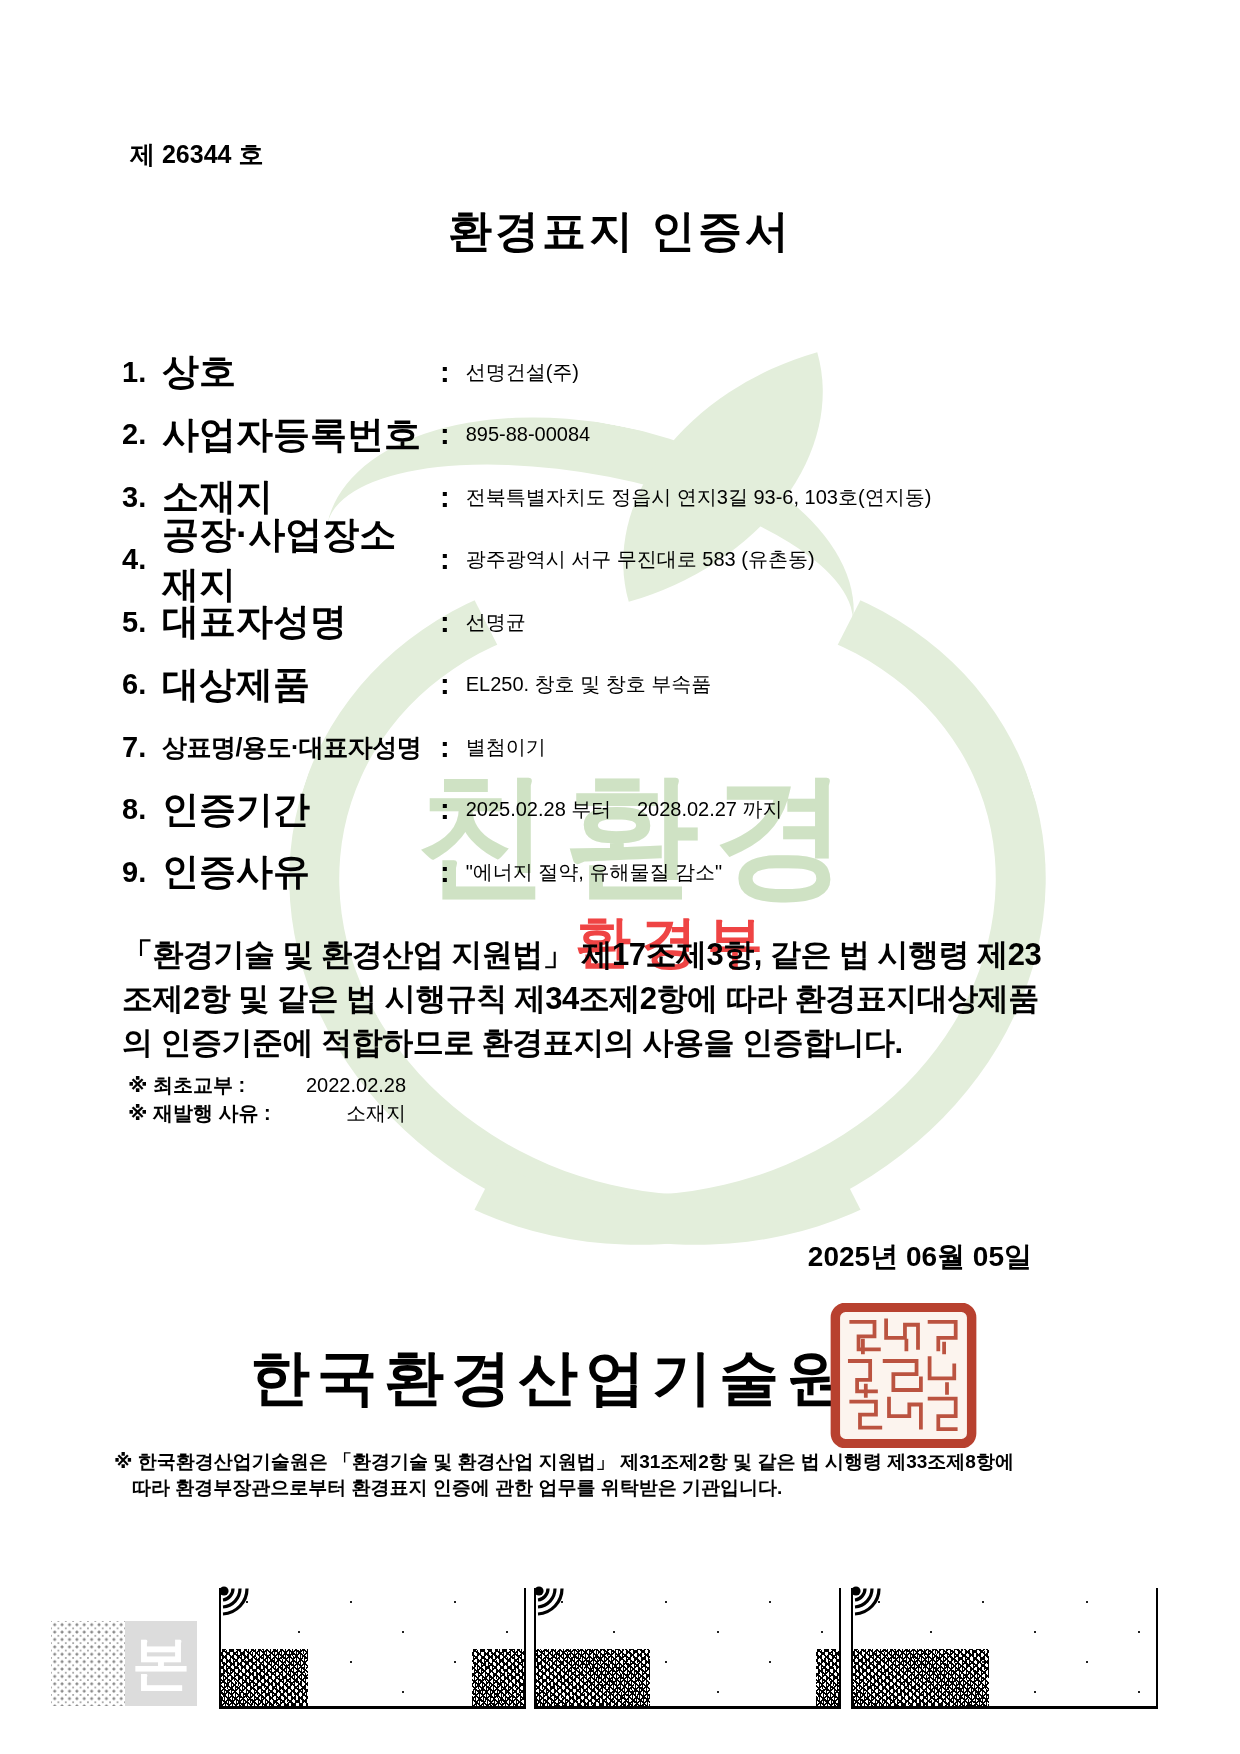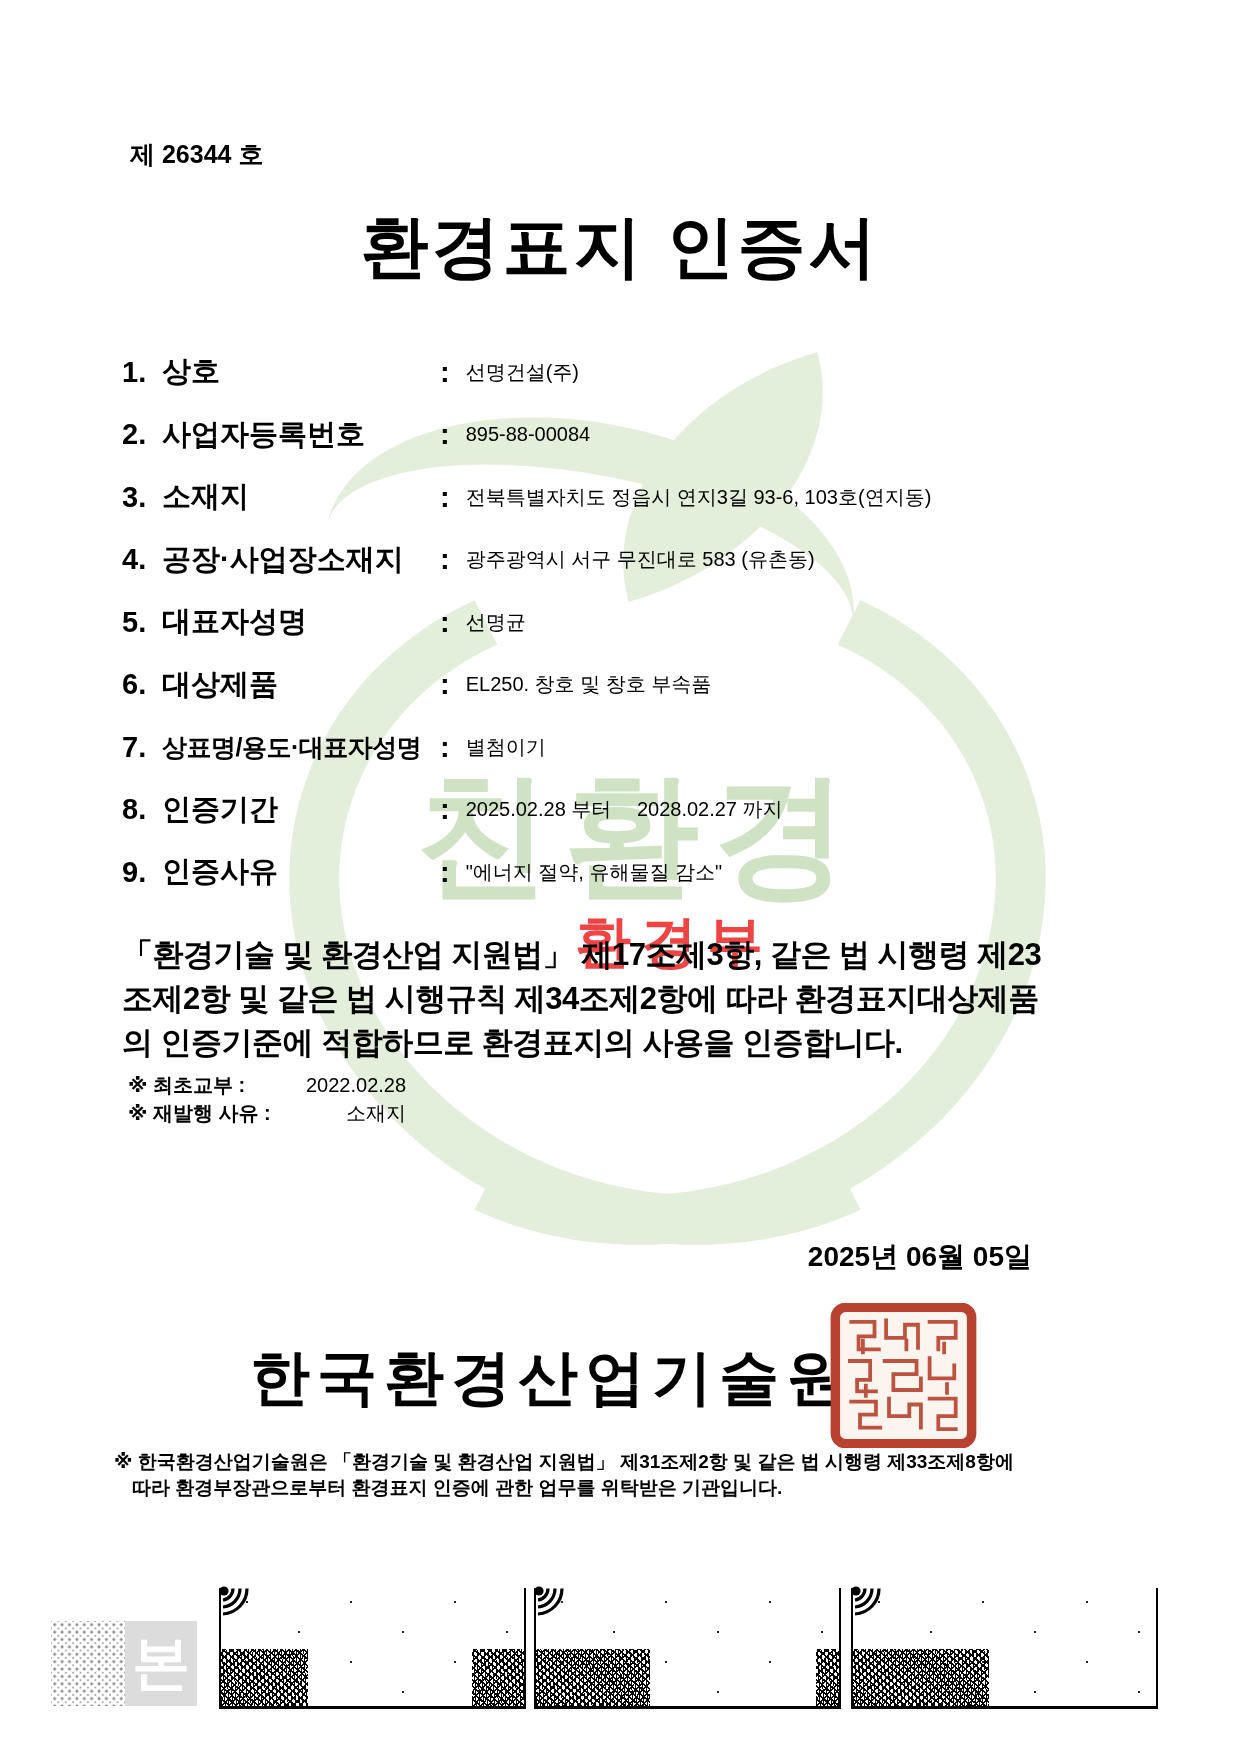--- a/index.html
+++ b/index.html
@@ -17,26 +17,26 @@
   .wm-swoosh{position:absolute;left:322px;top:423px;width:535px;height:255px;border-radius:50%;
              border-top:52px solid #e3eedb;transform:rotate(11deg);}
   .wm-main{position:absolute;left:415px;top:745px;font-size:135px;font-weight:700;
            color:#cfe2c4;letter-spacing:14px;white-space:nowrap;}
   .wm-sub{position:absolute;left:575px;top:905px;font-size:56px;font-weight:700;
           color:#ef4444;letter-spacing:10px;white-space:nowrap;}
 
   
   .content{position:absolute;inset:0;z-index:2;}
   .doc-number{position:absolute;left:130px;top:138px;font-size:25px;font-weight:700;}
-  .title{position:absolute;left:0;right:0;top:202px;text-align:center;font-size:68px;
+  .title{position:absolute;left:0;right:0;top:202px;text-align:center;font-size:44px;
          font-weight:700;letter-spacing:3px;}
   .fields{position:absolute;left:122px;top:341px;width:1090px;}
   .field-row{height:62.5px;display:flex;align-items:center;}
   .field-no{width:40px;font-size:29px;font-weight:700;flex:0 0 auto;}
-  .field-label{width:268px;font-size:29px;font-weight:700;flex:0 0 auto;
+  .field-label{width:268px;font-size:37px;font-weight:700;flex:0 0 auto;
                text-align:justify;text-align-last:justify;}
   .field-row:nth-child(7) .field-label{font-size:25px;letter-spacing:-0.5px;}
   .field-colon{font-size:29px;font-weight:700;margin:0 16px 0 10px;flex:0 0 auto;}
   .field-value{font-size:20px;font-weight:400;white-space:nowrap;}
   .law-text{position:absolute;left:122px;top:933px;width:925px;font-size:31px;font-weight:700;
             line-height:44px;letter-spacing:-0.5px;}
   .notes{position:absolute;left:128px;top:1071px;font-size:20px;line-height:28px;}
   .note-row{display:flex;justify-content:space-between;}
   .note-label{display:inline-block;width:178px;font-weight:700;}
   .note-value{font-weight:400;}

